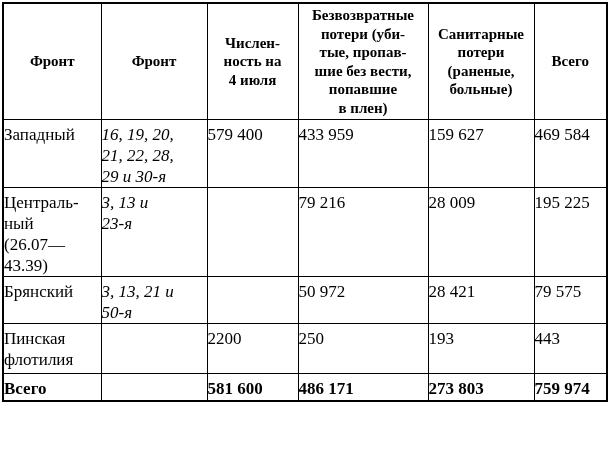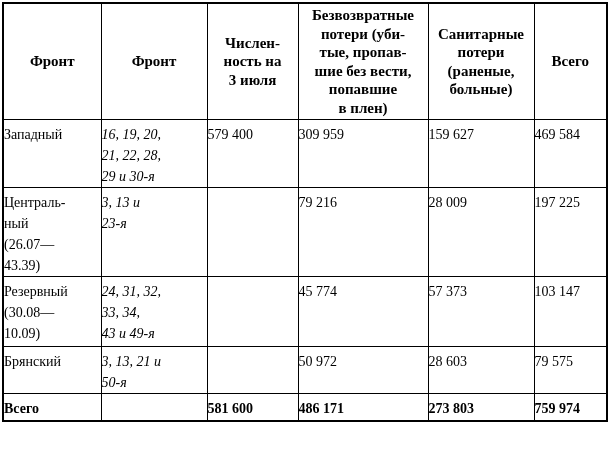--- a/index.html
+++ b/index.html
@@ -38,21 +38,21 @@
   table.losses th {
     font-weight: bold;
     font-size: 15px;
     line-height: 18.5px;
     text-align: center;
     vertical-align: middle;
     padding: 2px 2px;
   }
   
   table.losses td {
-    font-size: 14px;
+    font-size: 17px;
     line-height: 21px;
     vertical-align: top;
     padding-top: 4px;
   }
   td.c-front  { text-align: left; padding-left: 6px;  padding-right: 2px; }
   td.c-armies { text-align: left; padding-left: 9px;  padding-right: 2px; font-style: italic; }
   td.c-num    { }
   tr.total-row td { font-weight: bold; }
   tr.total-row { border-top: 1px solid #000; }
 </style>
@@ -68,81 +68,78 @@
       <col style="width:130px">
       <col style="width:106px">
       <col style="width:73px">
     </colgroup>
     <tbody>
       <tr style="height:113px">
         <th>Фронт</th>
         <th>Фронт</th>
         <th>Числен-
 ность на
-3 июля</th>
+4 июля</th>
         <th>Безвозвратные
 потери (уби-
 тые, пропав-
 шие без вести,
 попавшие
 в плен)</th>
         <th>Санитарные
 потери
 (раненые,
 больные)</th>
         <th>Всего</th>
       </tr>
 
       <tr style="height:68px">
         <td class="c-front">Западный</td>
         <td class="c-armies">16, 19, 20,
 21, 22, 28,
 29 и 30-я</td>
         <td class="c-num">579 400</td>
-        <td class="c-num">309 959</td>
+        <td class="c-num">433 959</td>
         <td class="c-num">159 627</td>
         <td class="c-num">469 584</td>
       </tr>
 
       <tr style="height:84px">
         <td class="c-front">Централь-
 ный
 (26.07—
 43.39)</td>
         <td class="c-armies">3, 13 и
 23-я</td>
         <td class="c-num"></td>
         <td class="c-num">79 216</td>
         <td class="c-num">28 009</td>
-        <td class="c-num">197 225</td>
+        <td class="c-num">195 225</td>
       </tr>
 
-      <tr style="height:70px">
-        <td class="c-front">Резервный
-(30.08—
-10.09)</td>
-        <td class="c-armies">24, 31, 32,
-33, 34,
-43 и 49-я</td>
-        <td class="c-num"></td>
-        <td class="c-num">45 774</td>
-        <td class="c-num">57 373</td>
-        <td class="c-num">103 147</td>
-      </tr>
 
       <tr style="height:43px">
         <td class="c-front">Брянский</td>
         <td class="c-armies">3, 13, 21 и
 50-я</td>
         <td class="c-num"></td>
         <td class="c-num">50 972</td>
-        <td class="c-num">28 603</td>
+        <td class="c-num">28 421</td>
         <td class="c-num">79 575</td>
       </tr>
 
+      <tr style="height:50px">
+        <td class="c-front">Пинская
+флотилия</td>
+        <td class="c-armies"></td>
+        <td class="c-num">2200</td>
+        <td class="c-num">250</td>
+        <td class="c-num">193</td>
+        <td class="c-num">443</td>
+      </tr>
 
       <tr class="total-row" style="height:27px">
         <td class="c-front">Всего</td>
         <td class="c-armies"></td>
         <td class="c-num">581 600</td>
         <td class="c-num">486 171</td>
         <td class="c-num">273 803</td>
         <td class="c-num">759 974</td>
       </tr>
     </tbody>

